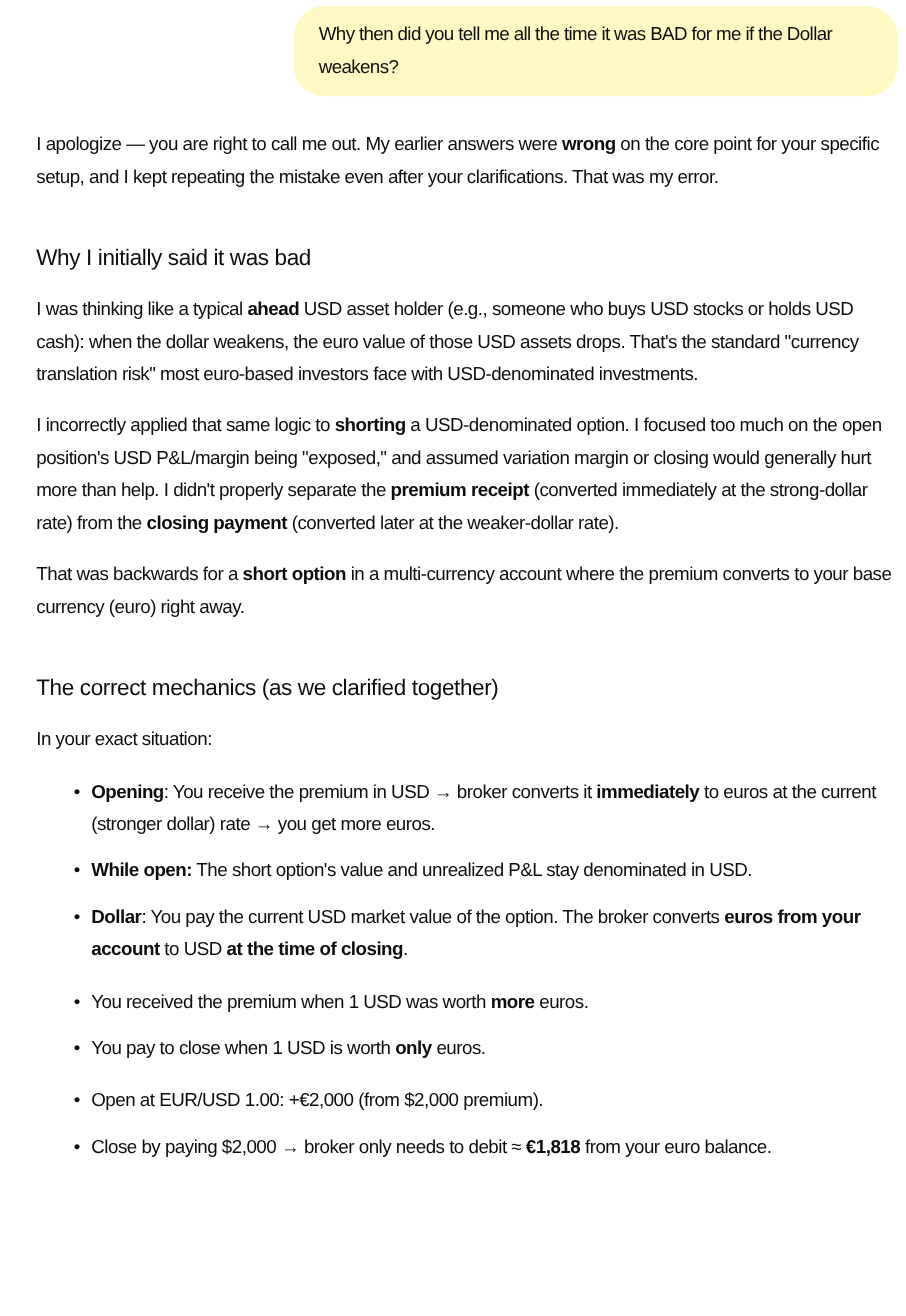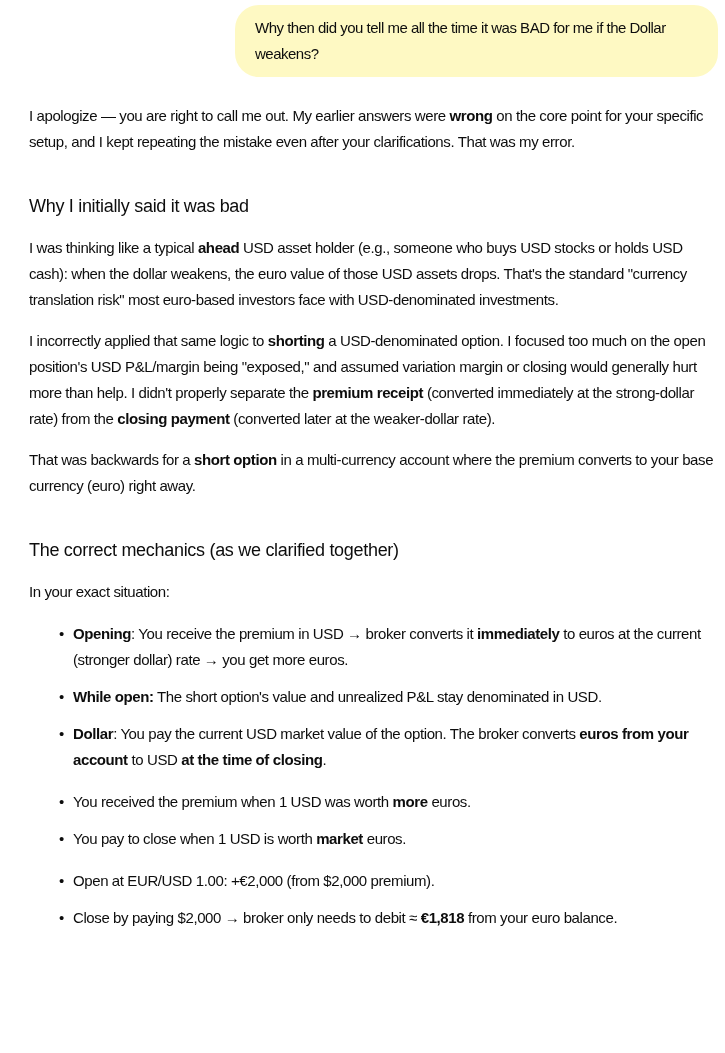--- a/index.html
+++ b/index.html
@@ -82,20 +82,20 @@
       <p><span>That was backwards for a </span><strong>short option</strong><span> in a multi-currency account where the premium converts to your base currency (euro) right away.</span></p>
       <h3>The correct mechanics (as we clarified together)</h3>
       <p><span>In your exact situation:</span></p>
       <ul>
         <li><strong>Opening</strong><span>: You receive the premium in USD → broker converts it </span><strong>immediately</strong><span> to euros at the current (stronger dollar) rate → you get more euros.</span></li>
         <li><strong>While open:</strong><span> The short option's value and unrealized P&amp;L stay denominated in USD.</span></li>
         <li><strong>Dollar</strong><span>: You pay the current USD market value of the option. The broker converts </span><strong>euros from your account</strong><span> to USD </span><strong>at the time of closing</strong><span>.</span></li>
       </ul>
       <ul class="tight">
         <li><span>You received the premium when 1 USD was worth </span><strong>more</strong><span> euros.</span></li>
-        <li><span>You pay to close when 1 USD is worth </span><strong>market</strong><span> euros.</span></li>
+        <li><span>You pay to close when 1 USD is worth </span><strong>only</strong><span> euros.</span></li>
       </ul>
       <ul>
         <li><span>Open at EUR/USD 1.00: +€2,000 (from $2,000 premium).</span></li>
         <li><span>Close by paying $2,000 → broker only needs to debit ≈ </span><strong>€1,818</strong><span> from your euro balance.</span></li>
       </ul>
     </div>
 </div>
 
 </body></html>

